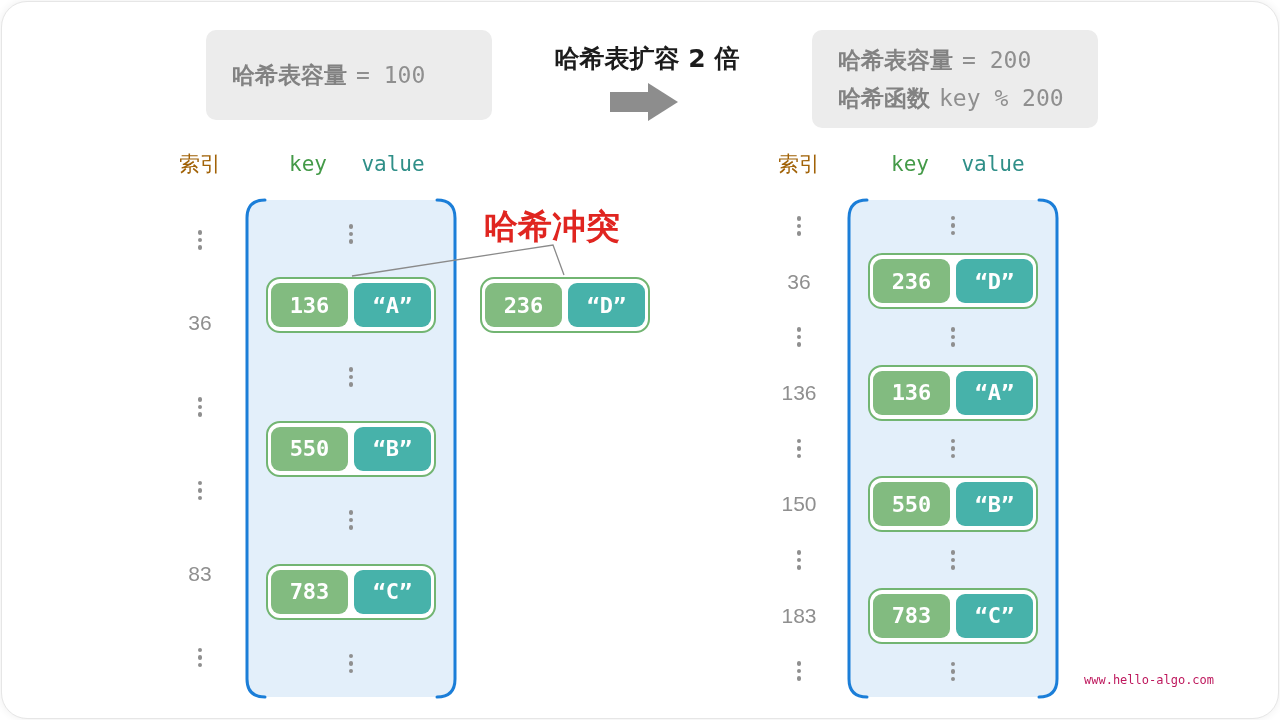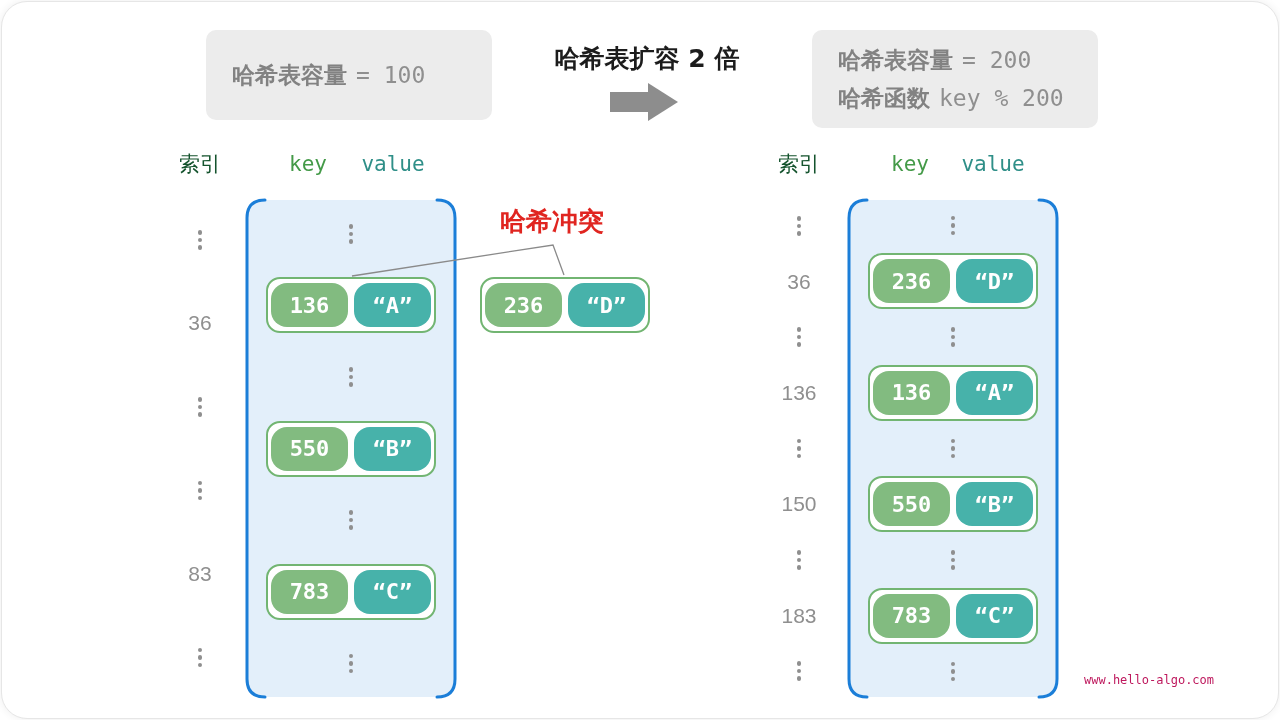--- a/index.html
+++ b/index.html
@@ -23,45 +23,45 @@
   .info-line{font-size:23px;color:#8f8f8f;white-space:nowrap;}
   .info-label{font-weight:bold;color:#828282;font-family:"DejaVu Sans",sans-serif;}
   .info-value{font-family:"DejaVu Sans Mono",monospace;color:#8f8f8f;margin-left:9px;}
   
   .diagram-title{font-size:25px;font-weight:bold;color:#1c1c1c;text-align:center;white-space:nowrap;}
   .arrow{display:flex;align-items:center;}
   .arrow-shaft{width:38px;height:20px;background:#8d8d8d;}
   .arrow-head{width:0;height:0;border-top:19px solid transparent;border-bottom:19px solid transparent;border-left:30px solid #8d8d8d;}
   
   .col-header{height:28px;display:flex;align-items:center;justify-content:center;font-size:21px;white-space:nowrap;}
-  .idx-header{color:#14532d;}
+  .idx-header{color:#a16207;}
   .key-header{font-family:"DejaVu Sans Mono",monospace;color:#449a48;}
   .value-header{font-family:"DejaVu Sans Mono",monospace;color:#2f8f88;}
   
   .flex-col{display:flex;flex-direction:column;}
   .trow{flex:1;display:flex;align-items:center;justify-content:center;}
   .idx-label{font-family:Liberation Sans, sans-serif;font-size:21px;color:#8f8f8f;}
   
   .pair{
     width:170px;height:56px;box-sizing:border-box;background:#ffffff;
     border:2px solid #72b572;border-radius:14px;
     display:flex;align-items:center;justify-content:center;gap:6px;
   }
   .kv{
-    width:77px;height:44px;border-radius:16px;color:#ffffff;
+    width:77px;height:44px;border-radius:9px;color:#ffffff;
     font-family:"DejaVu Sans Mono",monospace;font-size:22px;font-weight:bold;
     display:flex;align-items:center;justify-content:center;white-space:nowrap;
   }
   .kv.key{background:#82bb80;}
   .kv.val{background:#47b2aa;}
   
   .vdots{display:flex;flex-direction:column;gap:3px;}
   .vdots i{display:block;width:4.5px;height:4.5px;border-radius:50%;background:#8f8f8f;}
   
-  .collision-label{font-size:26px;font-weight:bold;color:#e02520;text-align:center;white-space:nowrap;}
+  .collision-label{font-size:34px;font-weight:bold;color:#e02520;text-align:center;white-space:nowrap;}
   
   .watermark{font-family:"DejaVu Sans Mono",monospace;font-size:12px;color:#be185d;white-space:nowrap;margin-left:7px;}
   svg{display:block;}
 </style>
 </head>
 <body>
 
 <div id="canvas">
   <div id="card">
 

